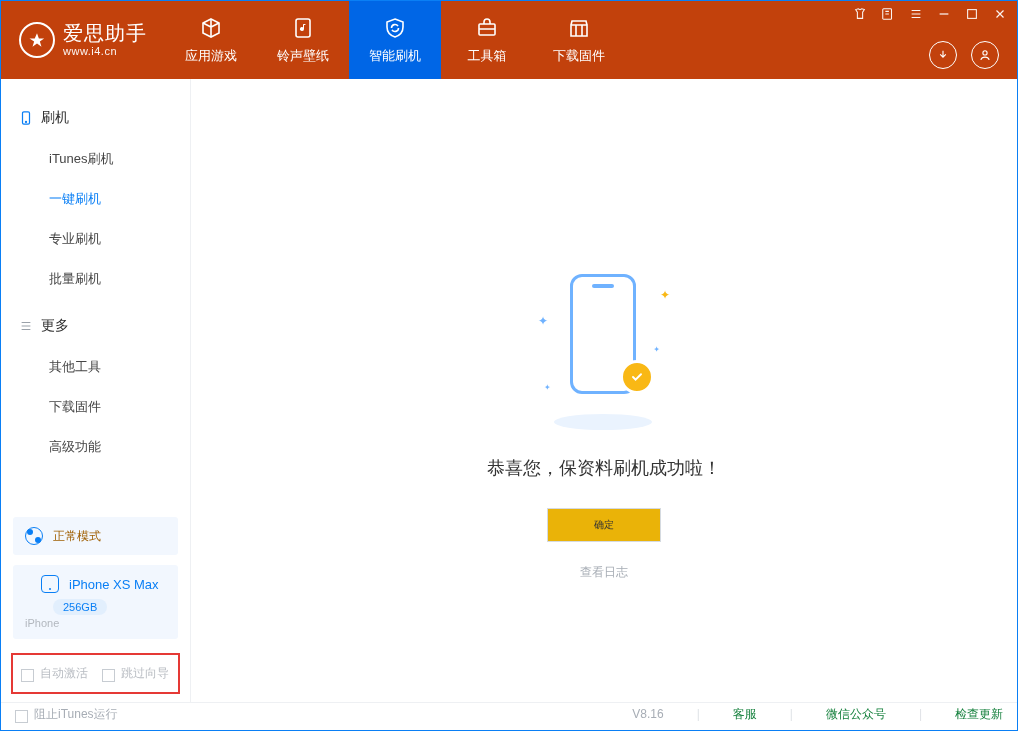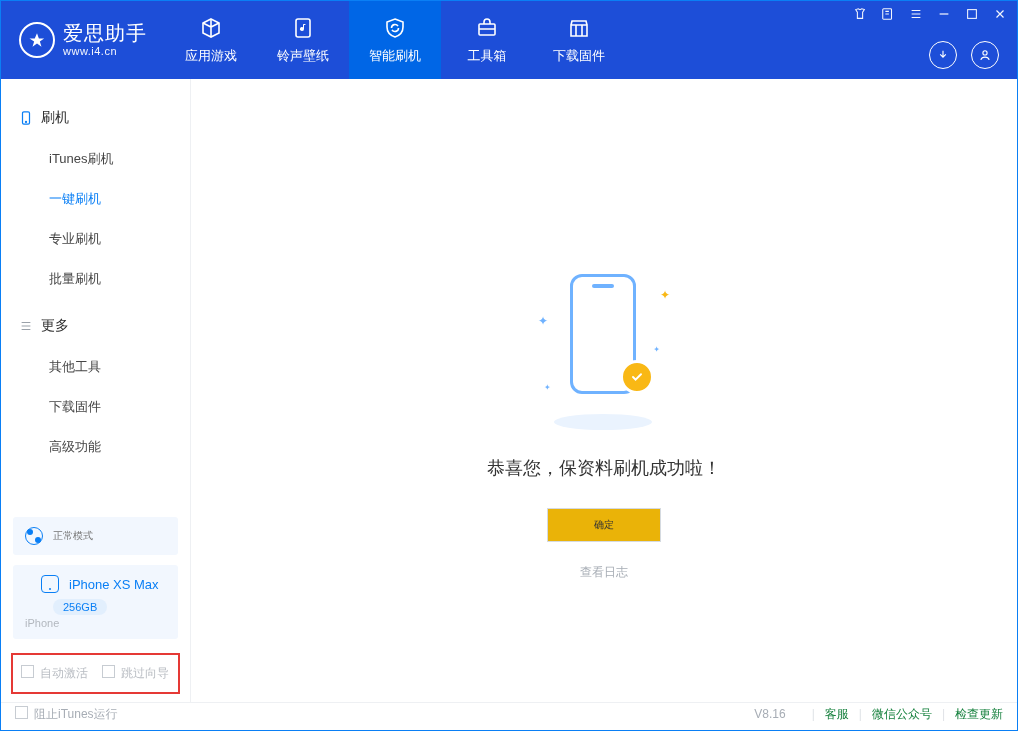--- a/index.html
+++ b/index.html
@@ -1,17 +1,17 @@
 <!DOCTYPE html>
 <html><head>
 <meta charset="utf-8">
 <style>
 * { margin: 0; padding: 0; box-sizing: border-box; font-family: "Microsoft YaHei", Arial, sans-serif; }
 body { background: #fff; width: 1018px; height: 731px; overflow: hidden; border: 1px solid #0a7ff5; }
-.header { background: #1d4ed8; height: 78px; display: flex; align-items: stretch; color: #fff; position: relative; }
+.header { background: #c2410c; height: 78px; display: flex; align-items: stretch; color: #fff; position: relative; }
 .logo-area { display: flex; align-items: center; padding: 0 18px 0 18px; gap: 8px; }
 .logo-badge { width: 36px; height: 36px; border: 2.5px solid #fff; border-radius: 50%; display: flex; align-items: center; justify-content: center; }
 .logo-badge svg { width: 18px; height: 18px; }
 .logo-text { display: flex; flex-direction: column; line-height: 1.15; }
 .logo-title { font-size: 20px; font-weight: 500; letter-spacing: 1px; }
 .logo-sub { font-size: 11px; opacity: .95; letter-spacing: .5px; }
 .tabs { display: flex; align-items: stretch; }
 .tab { width: 92px; display: flex; flex-direction: column; align-items: center; justify-content: center; gap: 6px; cursor: pointer; font-size: 13px; }
 .tab.active { background: #0066e6; }
 .tab-icon { width: 26px; height: 26px; display: flex; align-items: center; justify-content: center; }
@@ -21,55 +21,55 @@
 .circ-btn { width: 28px; height: 28px; border: 1.6px solid #fff; border-radius: 50%; display: flex; align-items: center; justify-content: center; cursor: pointer; }
 
 .body-wrap { display: flex; height: calc(100% - 78px - 28px); }
 .sidebar { width: 190px; border-right: 1px solid #eef0f3; padding-top: 22px; display: flex; flex-direction: column; }
 .side-section-hdr { display: flex; align-items: center; gap: 8px; padding: 8px 18px; font-size: 14px; color: #2d2d2d; font-weight: 500; }
 .side-items { padding: 4px 0 10px 0; }
 .side-item { padding: 11px 18px 11px 48px; font-size: 13px; color: #454545; cursor: pointer; }
 .side-item.active { color: #0a7ff5; }
 .side-grow { flex: 1; }
 .device-panel { margin: 0 12px 8px 12px; }
-.mode-row { background: #f2f7fe; border-radius: 3px; padding: 10px 12px; display: flex; align-items: center; gap: 10px; font-size: 10px; color: #737373; margin-bottom: 10px; }
+.mode-row { background: #f2f7fe; border-radius: 3px; padding: 10px 12px; display: flex; align-items: center; gap: 10px; font-size: 12px; color: #a16207; margin-bottom: 10px; }
 .mode-icon { width: 18px; height: 18px; border: 1.6px solid #0a7ff5; border-radius: 50%; position: relative; }
 .mode-icon::before { content: ""; position: absolute; width: 6px; height: 6px; border-radius: 50%; background: #0a7ff5; top: 1px; left: 1px; }
 .mode-icon::after { content: ""; position: absolute; width: 6px; height: 6px; border-radius: 50%; background: #0a7ff5; bottom: 1px; right: 1px; }
 .dev-row { background: #f2f7fe; border-radius: 3px; padding: 10px 12px; }
 .dev-top { display: flex; align-items: center; gap: 10px; padding-left: 16px; }
 .dev-icon { width: 18px; height: 18px; border: 1.6px solid #0a7ff5; border-radius: 4px; display:flex;align-items:center;justify-content:center; }
 .dev-icon::after { content:""; width:2px;height:2px;border-radius:50%;background:#0a7ff5;position:relative;top:5px; }
 .dev-name { font-size: 13px; color: #0a7ff5; font-weight: 500; }
 .dev-cap { display: inline-block; margin: 6px 0 2px 28px; font-size: 11px; color: #0a7ff5; background: #e2effd; border-radius: 10px; padding: 2px 10px; }
 .dev-type { font-size: 11px; color: #b3b8bf; }
 .checkbox-row { border: 2px solid #e53935; margin: 6px 10px 8px 10px; padding: 10px 8px; display: flex; gap: 14px; }
-.cb { display: flex; align-items: flex-start; gap: 6px; font-size: 12px; color: #b9bdc3; cursor: pointer; }
+.cb { display: flex; align-items: flex-end; gap: 6px; font-size: 12px; color: #b9bdc3; cursor: pointer; }
 .cb .box { width: 13px; height: 13px; border: 1px solid #c7ccd2; }
 
 .main { flex: 1; position: relative; }
 .success-wrap { position: absolute; top: 195px; left: 0; right: 0; display: flex; flex-direction: column; align-items: center; }
 .phone-graphic { position: relative; width: 120px; height: 150px; margin-bottom: 32px; }
 .phone-body { position: absolute; left: 26px; top: 0; width: 66px; height: 120px; border: 3px solid #6fb2ff; border-radius: 12px; background: #fff; }
 .phone-body::before { content: ""; position: absolute; top: 7px; left: 50%; transform: translateX(-50%); width: 22px; height: 4px; background: #6fb2ff; border-radius: 2px; }
 .phone-shadow { position: absolute; bottom: -6px; left: 10px; width: 98px; height: 16px; border-radius: 50%; background: #eaf3fe; }
 .check-badge { position: absolute; right: 10px; bottom: 30px; width: 34px; height: 34px; border-radius: 50%; background: #f9b815; display:flex;align-items:center;justify-content:center; border: 3px solid #fff; }
 .spark { position: absolute; color: #6fb2ff; font-size: 12px; }
 .spark.s1 { left: -6px; top: 40px; }
 .spark.s2 { right: -6px; top: 14px; color: #f9b815; }
 .spark.s3 { left: 0px; bottom: 32px; font-size: 8px; }
 .spark.s4 { right: 4px; bottom: 70px; font-size: 8px; }
 .msg { font-size: 18px; color: #333; margin-bottom: 28px; }
 .ok-btn { border: 1px solid #d5dae0; background: #eab308; padding: 9px 46px; font-size: 10px; color: #333; cursor: pointer; margin-bottom: 22px; }
 .log-link { font-size: 12px; color: #a7adb5; cursor: pointer; }
 
-.footer { height: 23px; border-top: 1px solid #eef0f3; display: flex; align-items: center; padding: 0 14px; font-size: 12px; color: #a7adb5; }
+.footer { height: 23px; border-top: 1px solid #eef0f3; display: flex; align-items: center; padding: 0 14px; font-size: 12px; color: #a7adb5; gap: 23px; }
 .footer .cb { color: #a7adb5; }
 .footer-grow { flex: 1; }
-.footer .ver { color: #a7adb5; margin-right: 16px; }
+.footer .ver { color: #a7adb5; margin-right: 0; }
 .footer .divider { margin: 0 10px; color: #e0e3e7; }
 .footer-link { color: #15803d; cursor: pointer; }
 </style>
 </head>
 <body>
 
 <div class="header">
   <div class="logo-area">
     <div class="logo-badge">
       <svg viewBox="0 0 24 24" fill="#fff">

